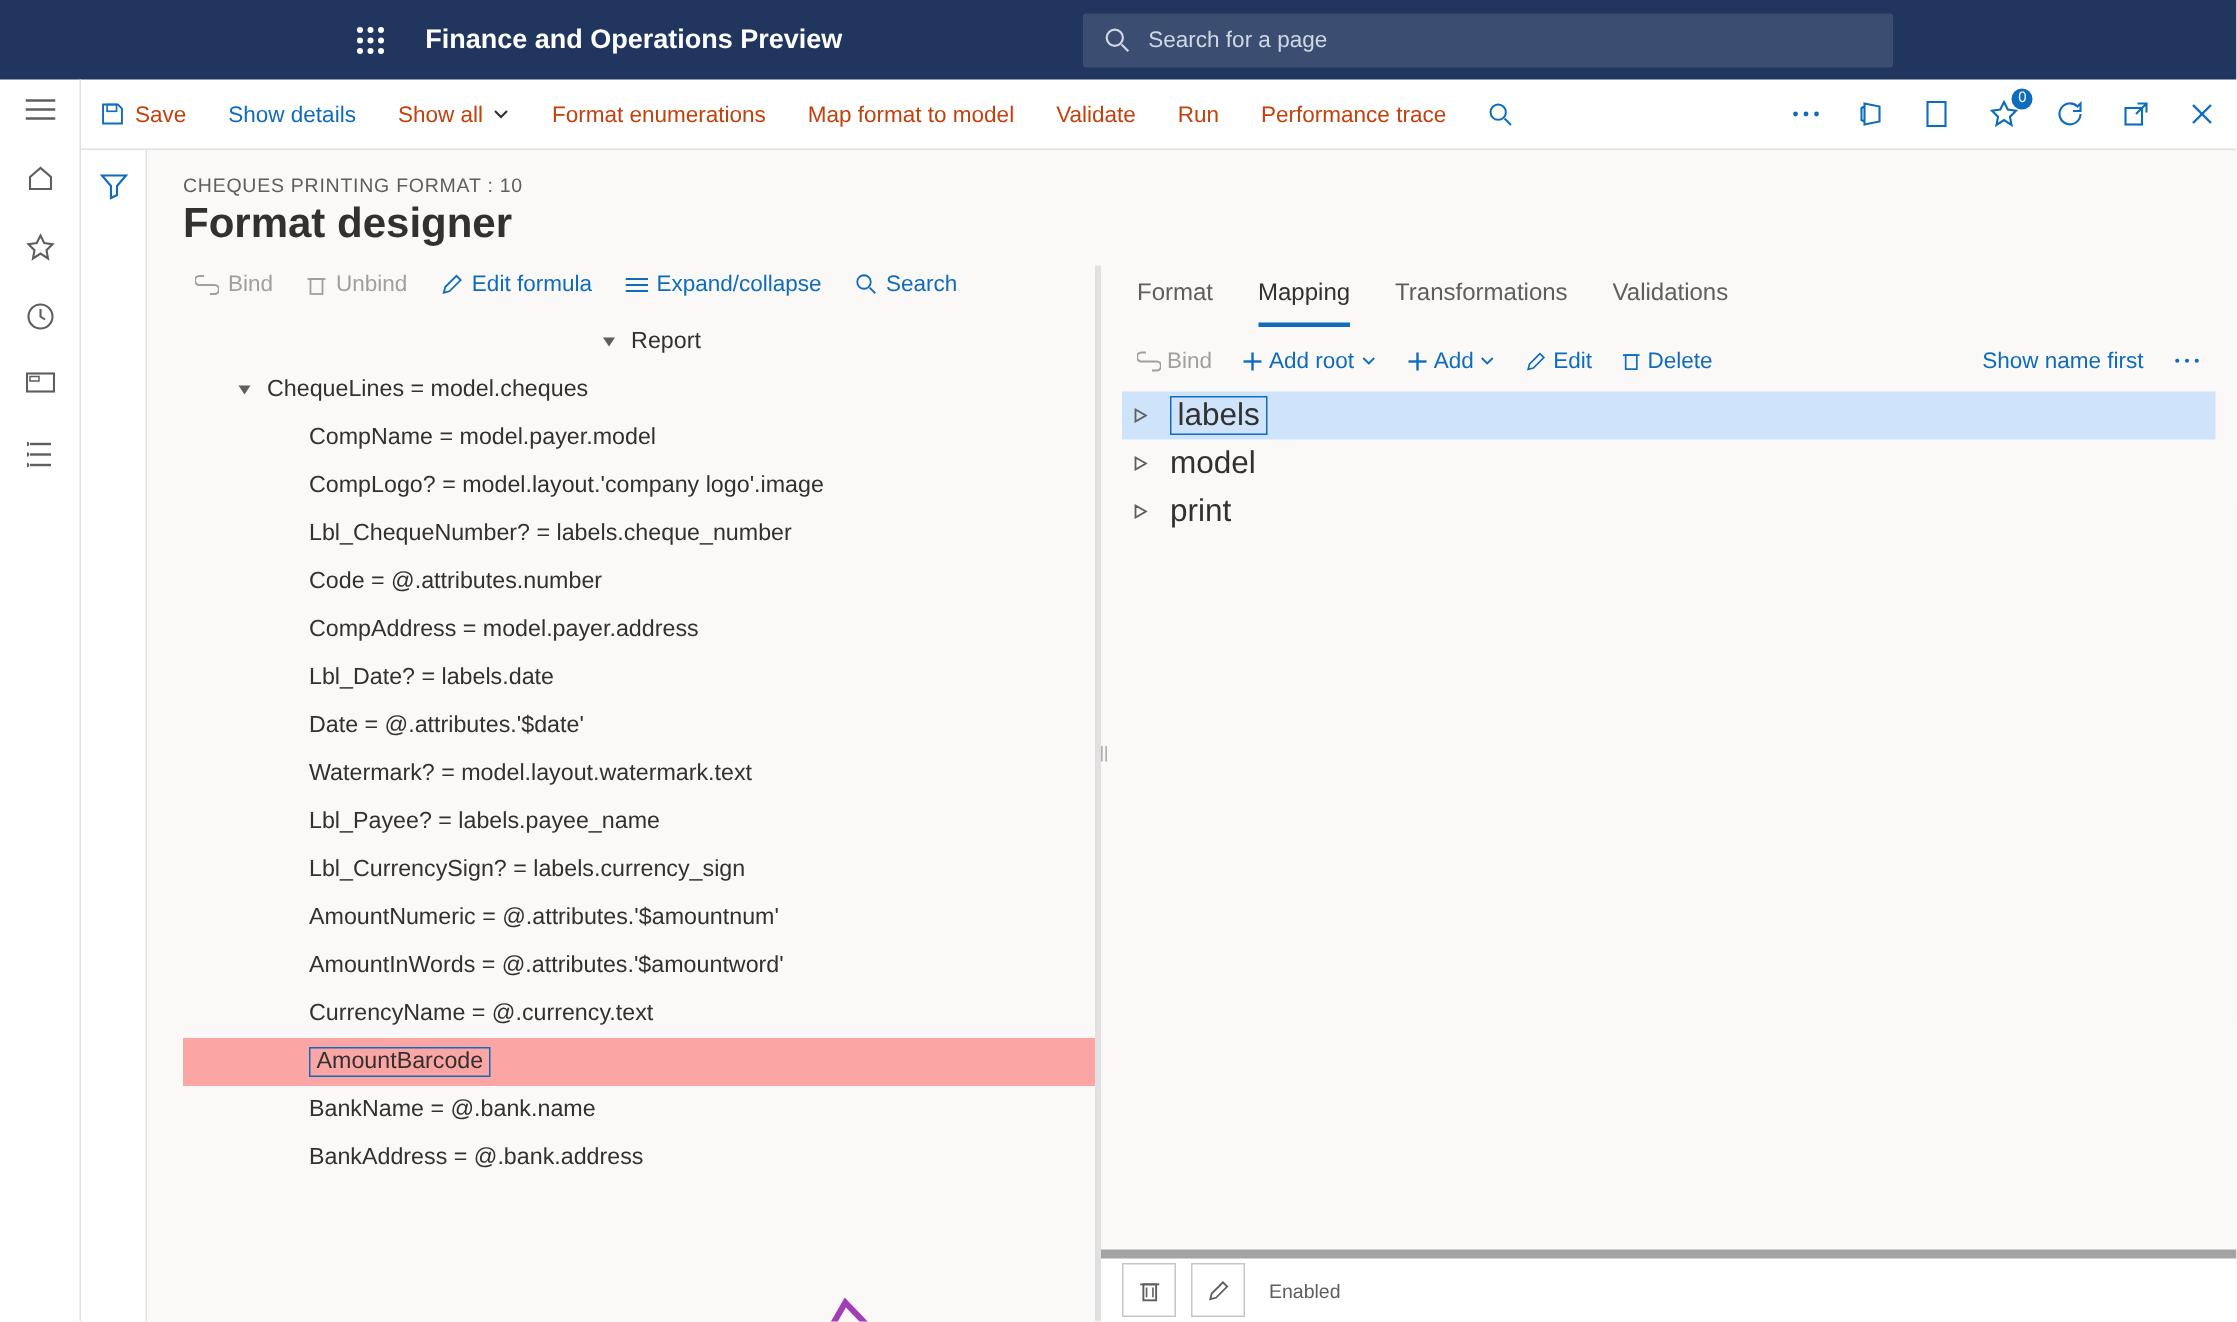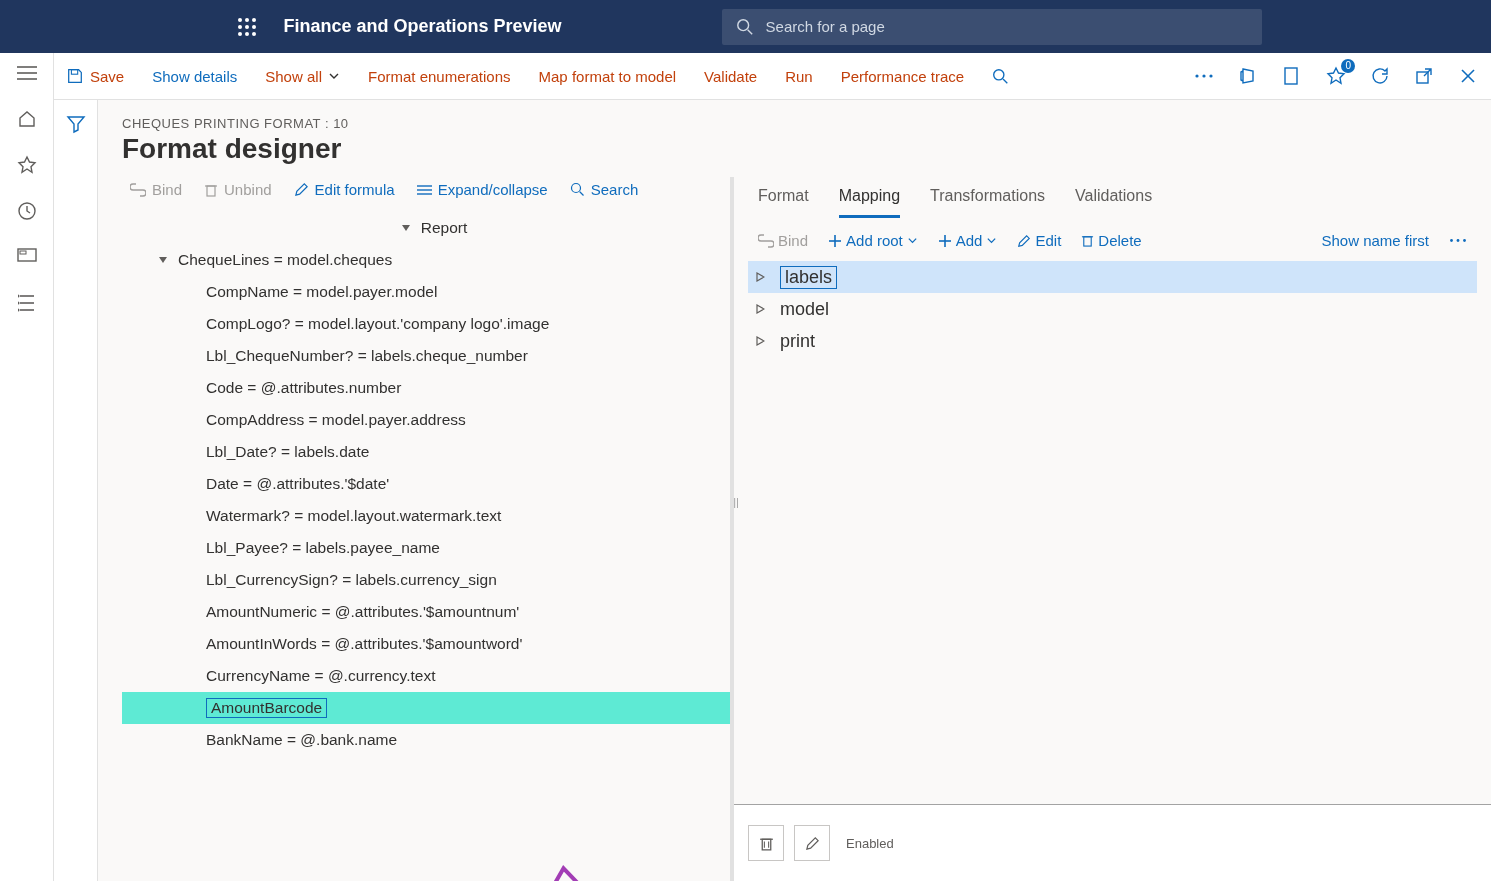--- a/index.html
+++ b/index.html
@@ -95,38 +95,38 @@
   .tbtn.dis { color:#a19f9d; }
   .tbtn.blue { color:#0f6cbd;}
   
   .tree { padding: 4px 0 4px 24px; overflow-y:auto; font-size:15.5px;}
   .tnode { display:flex; align-items:center; height:32px; white-space:nowrap;}
   .toggle { width:14px; display:inline-flex; justify-content:center; margin-right:8px; cursor:pointer;}
   .tnode .lbl { }
   .indent0 { padding-left: 14px; justify-content: center;}
   .indent1 { padding-left: 34px;}
   .indent2 { padding-left: 62px;}
-  .tnode.sel { background:#5eead4;}
+  .tnode.sel { background:#fca5a5;}
   .tnode.sel .lbl { border:1px solid #0f6cbd; padding:0 4px;}
   
   .tabs { display:flex; gap:30px; padding: 4px 24px 0 24px; font-size:16px; color:#605e5c;}
   .tab { padding: 6px 0 10px 0; cursor:pointer;}
   .tab.active { color:#323130; border-bottom:3px solid #0f6cbd; font-weight:400;}
   
   .map-toolbar { display:flex; align-items:center; gap:20px; padding: 14px 24px 8px 24px; font-size:15px;}
   .map-toolbar .blue { color:#0f6cbd; cursor:pointer; display:flex; align-items:center; gap:4px;}
   .map-toolbar .dis { color:#a19f9d; display:flex; align-items:center; gap:4px;}
   
   .dslist { padding: 4px 14px 0 14px;}
-  .dsrow { display:flex; align-items:center; height:32px; padding-left:8px; font-size:18px; cursor:pointer;}
+  .dsrow { display:flex; align-items:center; height:32px; padding-left:8px; font-size:21px; cursor:pointer;}
   .dsrow .tri { width:14px; margin-right:10px; color:#605e5c;}
   .dsrow.sel { background:#cfe4fa;}
   .dsrow.sel .dslabel { border:1px solid #0f6cbd; padding:0 4px;}
   
-  .bottombar { margin-top:auto; border-top:1px solid #a3a3a3; height:77px; display:flex; align-items:center; padding:0 14px; gap:10px; background:#fff;}
+  .bottombar { margin-top:auto; border-top:6px solid #a3a3a3; height:48px; display:flex; align-items:center; padding:0 14px; gap:10px; background:#fff;}
   .sqbtn { width:36px; height:36px; border:1px solid #c8c6c4; display:flex; align-items:center; justify-content:center; cursor:pointer;}
   .enabled-lbl { font-size:13px; color:#605e5c; margin-left:6px;}
   
   .splitter-grip { position:absolute; left:634px; top:310px; width:8px; height:30px; color:#9f9f9f; font-size:11px; display:flex; align-items:center; justify-content:center;}
   
   .arrow-annot { position:absolute; left:436px; top:686px; pointer-events:none;}
   
   svg { display:block; }
 
   .save-icon { color:#0f6cbd; }
@@ -397,20 +397,24 @@
                   <span class="lbl">CurrencyName = @.currency.text</span>
                 </div>
                 <div class="tnode indent2 sel">
                   <span class="toggle"></span>
                   <span class="lbl">AmountBarcode</span>
                 </div>
                 <div class="tnode indent2">
                   <span class="toggle"></span>
                   <span class="lbl">BankName = @.bank.name</span>
                 </div>
+                <div class="tnode indent2">
+                  <span class="toggle"></span>
+                  <span class="lbl">BankAddress = @.bank.address</span>
+                </div>
               </div>
 
             <svg class="arrow-annot" width="70" height="100" viewBox="0 0 70 100">
               <path d="M35 5 L5 45 L22 45 L22 90 L48 90 L48 45 L65 45 Z" fill="none" stroke="#a23db5" stroke-width="4" transform="rotate(-7 35 50)"></path>
             </svg>
 
           </div>
 
           <div class="splitter-grip">||</div>
 

